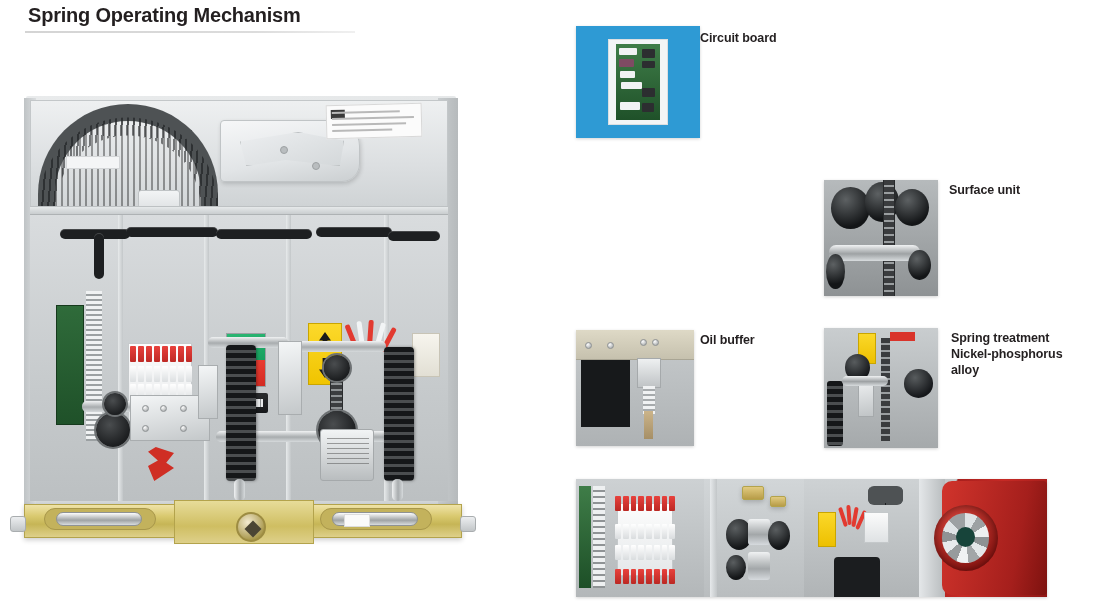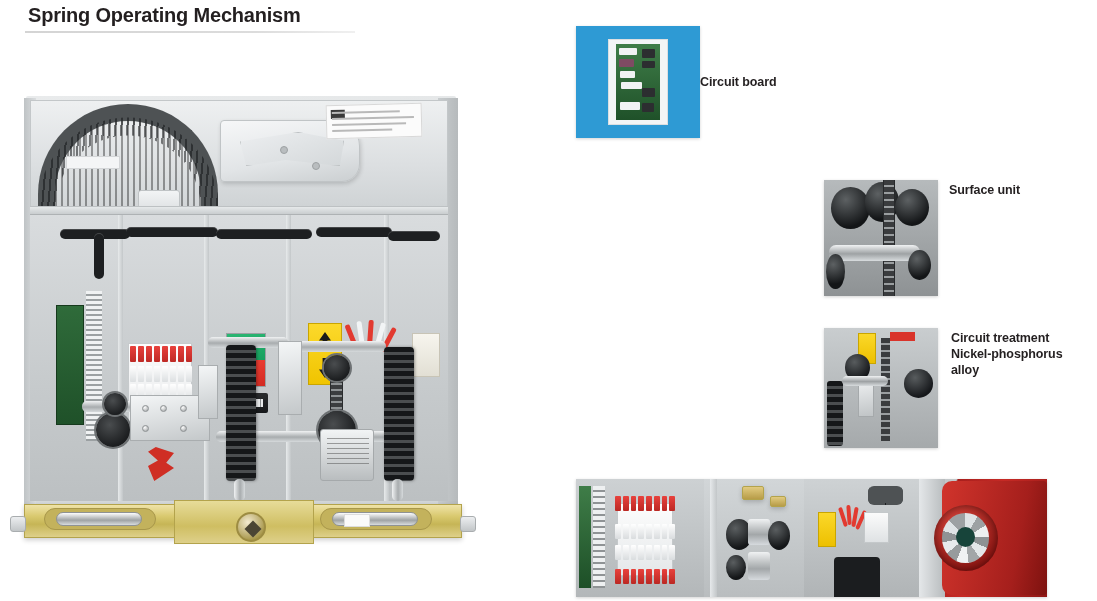--- a/index.html
+++ b/index.html
@@ -556,53 +556,68 @@
         <span class="tb-chip pk" style="left:8%;  top:20%; width:34%; height:10%;"></span>
         <span class="tb-chip" style="left:58%; top:7%;  width:30%; height:11%;"></span>
         <span class="tb-chip" style="left:58%; top:22%; width:30%; height:10%;"></span>
         <span class="tb-chip lt" style="left:10%; top:36%; width:34%; height:9%;"></span>
         <span class="tb-chip lt" style="left:12%; top:50%; width:46%; height:9%;"></span>
         <span class="tb-chip" style="left:60%; top:58%; width:28%; height:12%;"></span>
         <span class="tb-chip lt" style="left:10%; top:76%; width:44%; height:11%;"></span>
         <span class="tb-chip" style="left:60%; top:78%; width:26%; height:11%;"></span>
       </div>
     </div>
-    <div class="flabel" style="left:124px; top:4px;margin-top:44px;">Circuit board</div>
+    <div class="flabel" style="left:124px; top:4px;">Circuit board</div>
   </div>
 
 
 
   <div class="feature" style="left:824px; top:180px; width:273px; height:120px;">
     <div class="thumb" style="width:114px; height:116px;">
       <div class="tc-bg"></div>
       <div class="tc-disc" style="left:6%;  top:6%;  width:34%; height:36%;"></div>
       <div class="tc-disc" style="left:36%; top:2%;  width:30%; height:34%;"></div>
       <div class="tc-disc" style="left:62%; top:8%;  width:30%; height:32%;"></div>
       <div class="tc-chain" style="left:52%; top:0;  width:10%; height:100%;"></div>
       <div class="tc-shaft" style="left:4%;  top:56%; width:80%;"></div>
       <div class="tc-disc" style="left:2%;  top:64%; width:16%; height:30%;"></div>
       <div class="tc-disc" style="left:74%; top:60%; width:20%; height:26%;"></div>
     </div>
     <div class="flabel" style="left:125px; top:2px;">Surface unit</div>
   </div>
 
+  <div class="feature" style="left:576px; top:330px; width:500px; height:120px;">
+    <div class="thumb" style="width:118px; height:116px;">
+      <div class="to-bg"></div>
+      <div class="to-top"></div>
+      <div class="to-black"></div>
+      <div class="to-buf"></div>
+      <div class="to-coil"></div>
+      <div class="to-rod"></div>
+      <span class="bolt" style="left:8%;  top:10%;"></span>
+      <span class="bolt" style="left:26%; top:10%;"></span>
+      <span class="bolt" style="left:54%; top:8%;"></span>
+      <span class="bolt" style="left:64%; top:8%;"></span>
+    </div>
+    <div class="flabel" style="left:124px; top:2px;">Oil buffer</div>
+  </div>
 
   <div class="feature" style="left:824px; top:328px; width:273px; height:122px;">
     <div class="thumb" style="width:114px; height:120px;">
       <div class="ts-bg"></div>
       <div class="ts-yellow"></div>
       <div class="ts-red"></div>
       <div class="ts-spring"></div>
       <div class="ts-chain"></div>
       <div class="ts-disc" style="left:18%; top:22%; width:22%; height:22%;"></div>
       <div class="ts-disc" style="left:70%; top:34%; width:26%; height:24%;"></div>
       <div class="ts-plate"></div>
       <div class="tc-shaft" style="left:16%; top:40%; width:40%; height:8%;"></div>
     </div>
-    <div class="flabel" style="left:127px; top:2px;">Circuit treatment
+    <div class="flabel" style="left:127px; top:2px;">Spring treatment
 Nickel-phosphorus
 alloy</div>
   </div>
 
   <div id="filmstrip">
 
     <div class="strip-pane sp1" style="width:128px;">
       <span class="green"></span>
       <span class="combs"></span>
       <span class="tb"></span>

